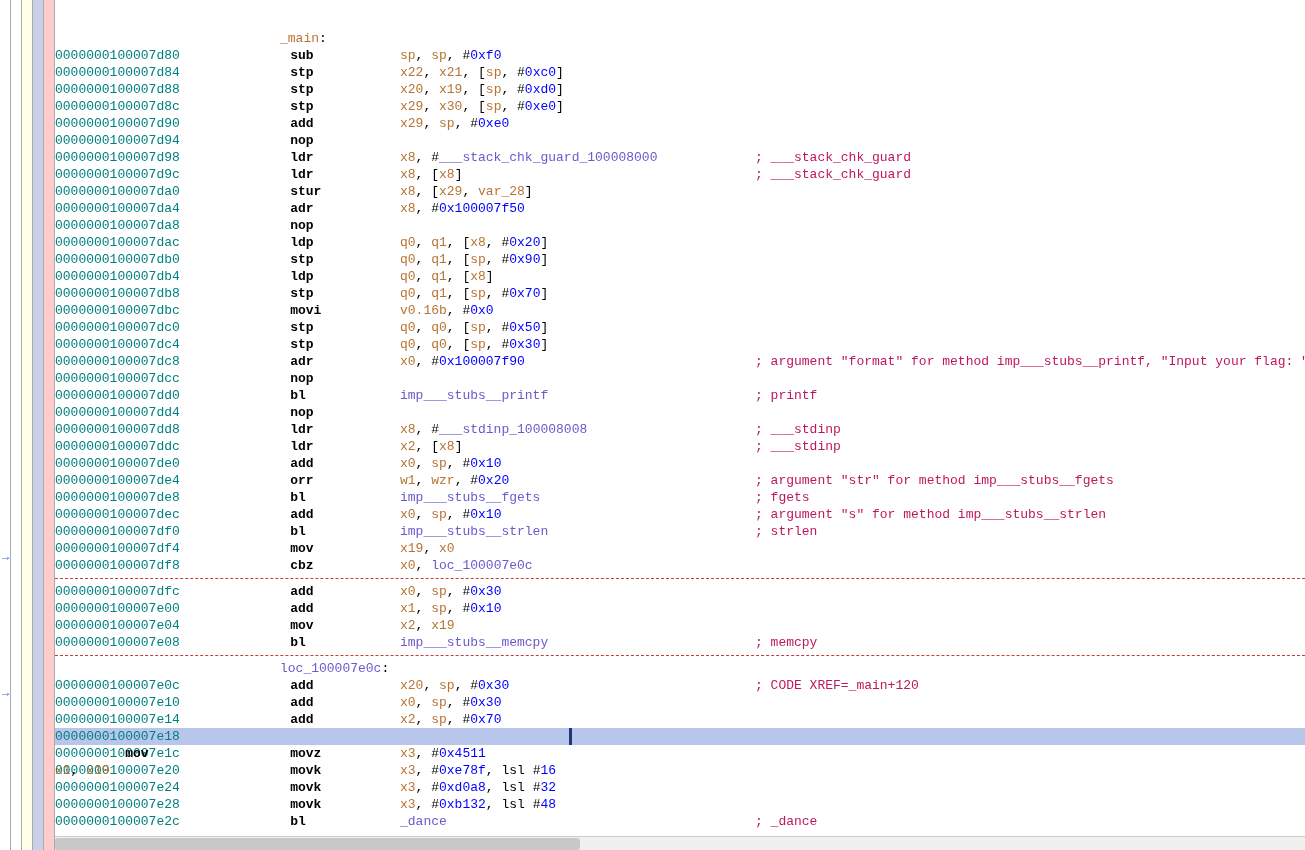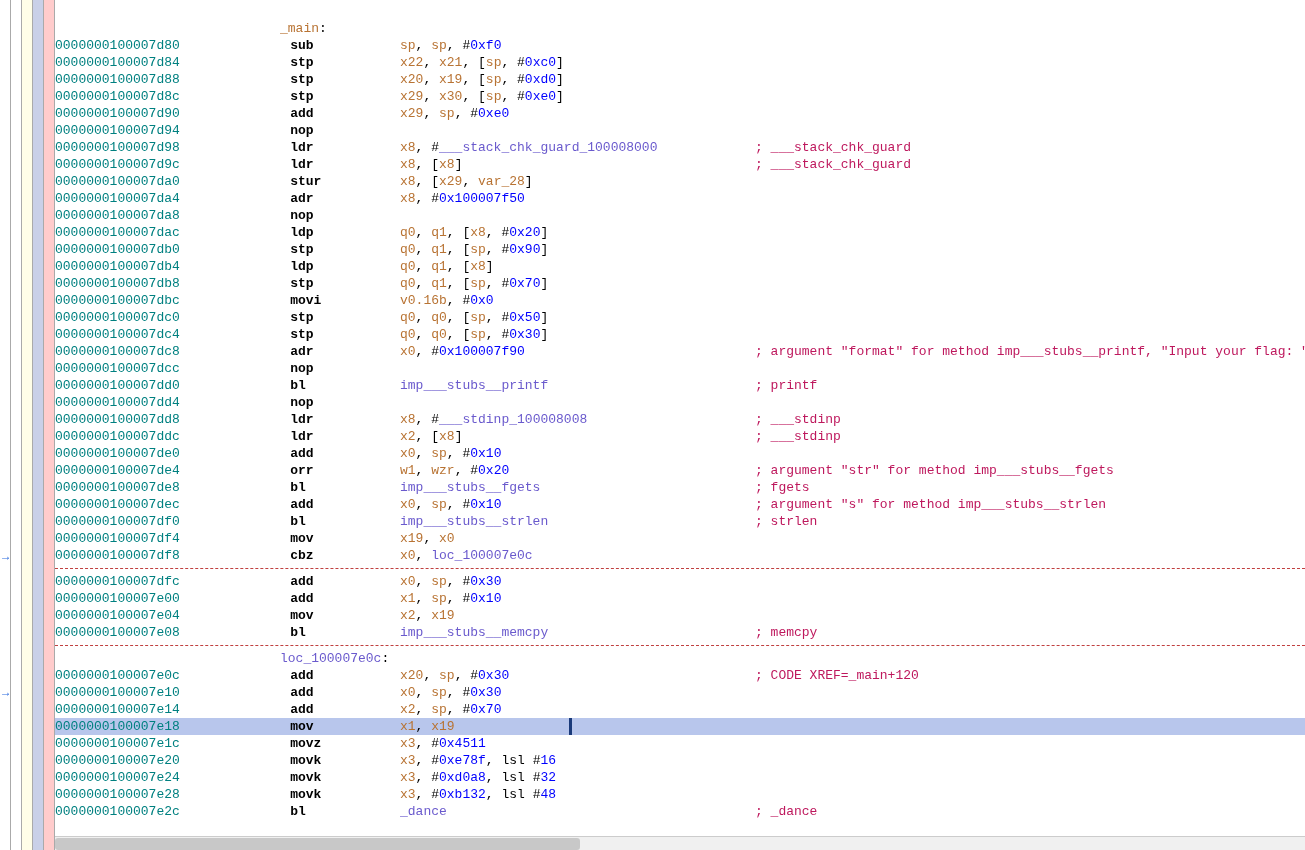--- a/index.html
+++ b/index.html
@@ -36,29 +36,29 @@
   position: absolute;
   color: #2d6cdf;
   font-size: 12px;
 }
 .content {
   flex: 1;
   overflow: hidden;
   position: relative;
 }
 .listing {
-  padding-top: 20px;
+  padding-top: 30px;
   white-space: pre;
 }
 .line {
   display: flex;
   height: 17px;
   align-items: baseline;
 }
-.line.sel { background: #b8c6ec; }
+.line.sel { background: #b8c6ec; flex-direction: column; }
 .addr   { width: 165px; padding-left: 0; color: #008080; }
 .mn-col { width: 88px; }
 .mnem   { font-weight: bold; color: #000; }
 .ops    { flex-shrink: 0; }
 .cmt    { color: #be185d; }
 .reg    { color: #b87333; }
 .num    { color: #0000ff; }
 .name   { color: #6a5acd; }
 .sym    { color: #6a5acd; }
 .label  { color: #b87333; font-weight: normal; }

